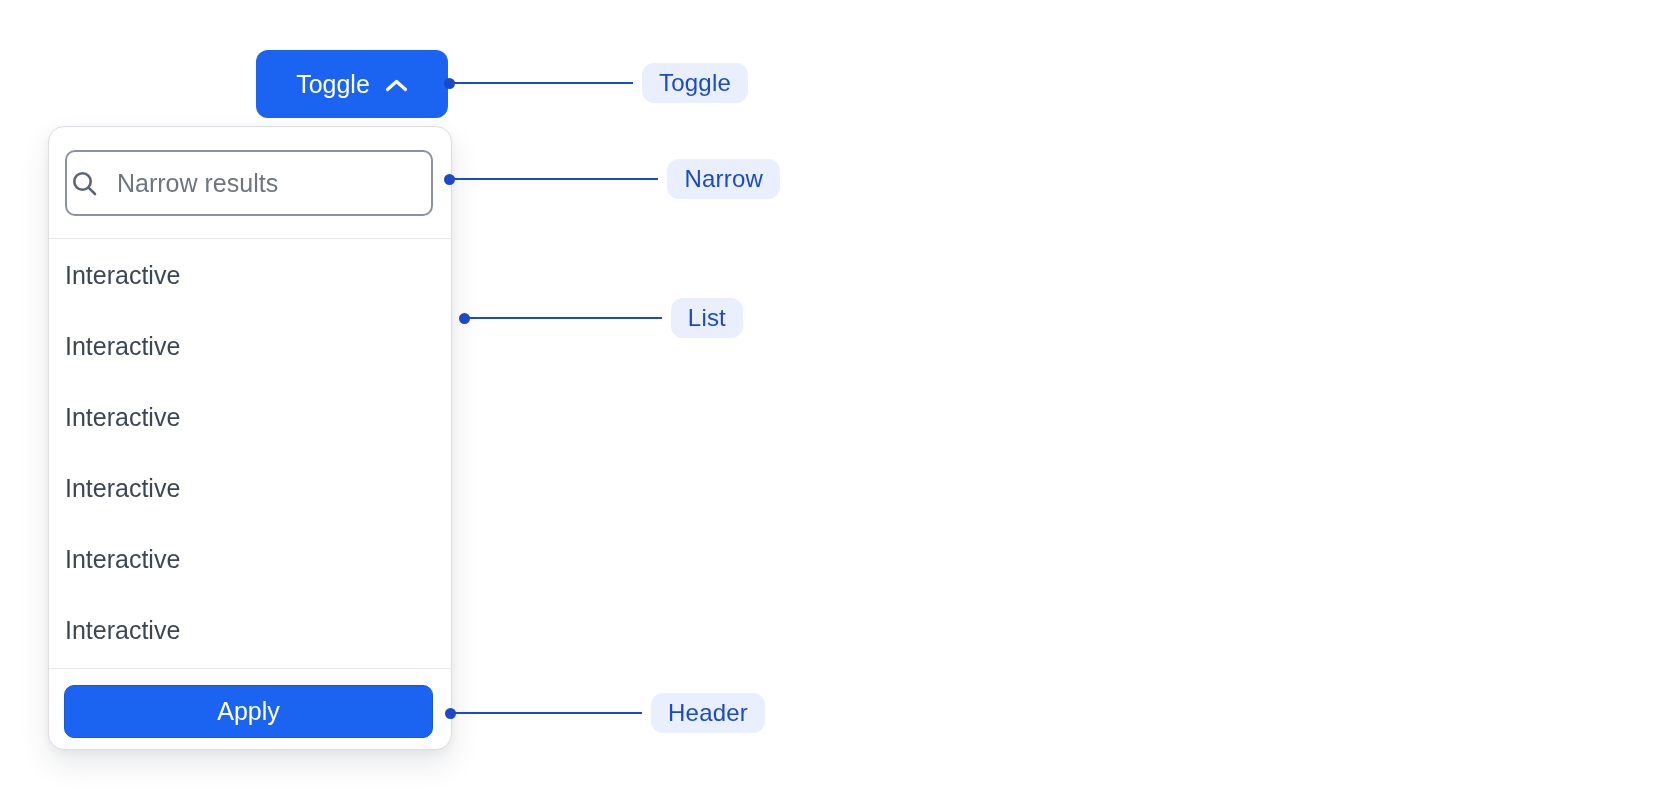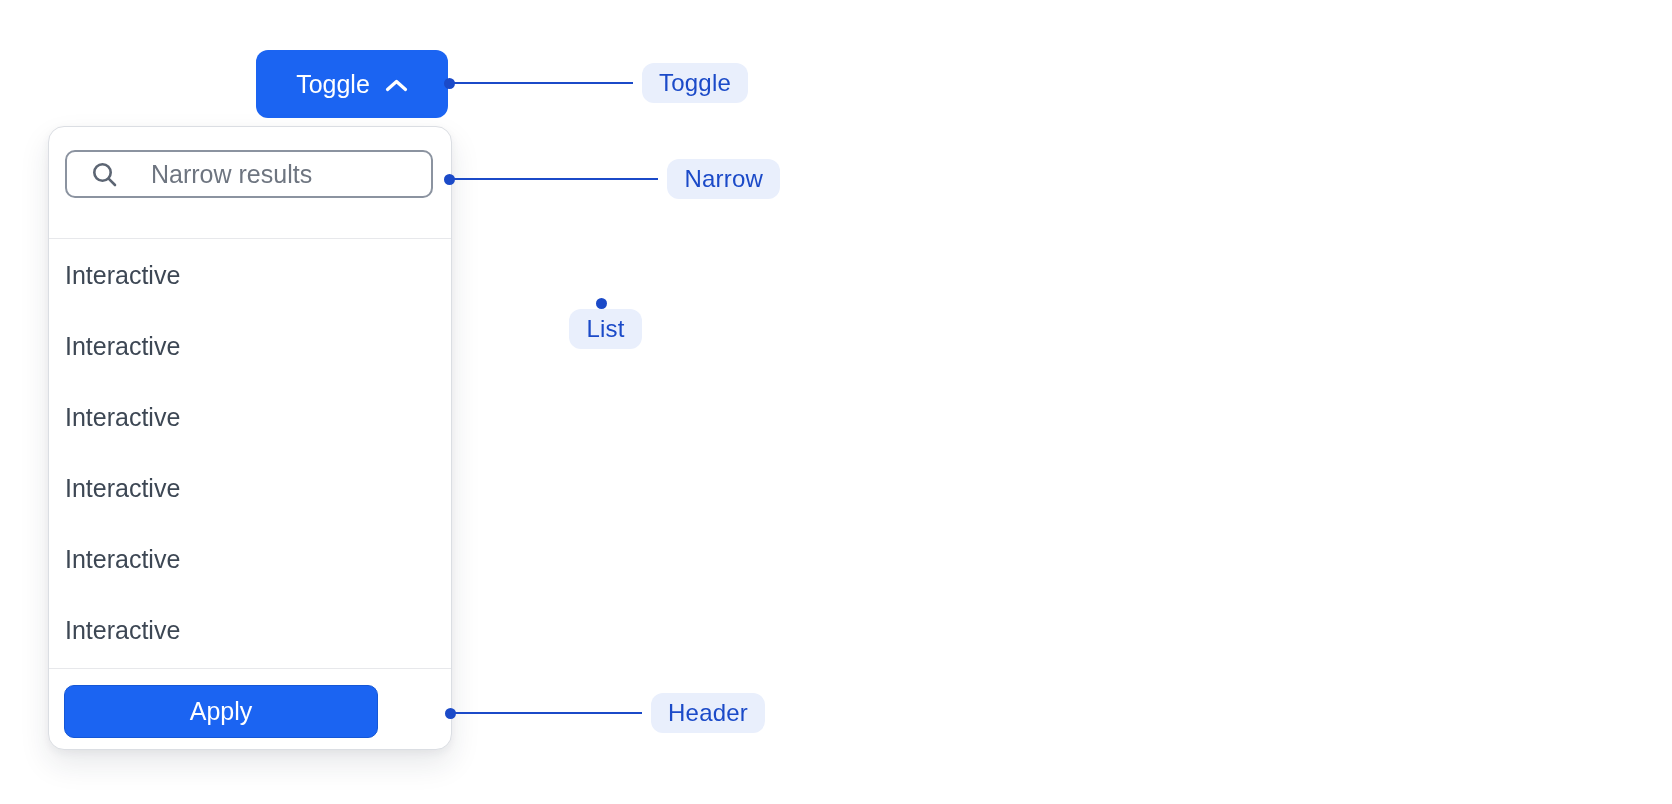--- a/index.html
+++ b/index.html
@@ -22,23 +22,23 @@
 
   
   .panel {
     position: absolute; left: 48px; top: 126px; width: 404px; height: 624px;
     background: #ffffff; border: 1.5px solid #DBDEE3; border-radius: 16px;
     box-shadow: 0 14px 30px rgba(30, 41, 59, 0.10), 0 3px 8px rgba(30, 41, 59, 0.05);
     box-sizing: border-box;
   }
   .panel-header { position: absolute; left: 0; top: 0; width: 100%; height: 112px; }
   .search-box {
-    position: absolute; left: 16px; top: 23px; width: 368px; height: 48px;
+    position: absolute; left: 16px; top: 23px; width: 368px; height: 66px;
     border: 2px solid #8B93A0; border-radius: 10px; box-sizing: border-box;
-    display: flex; align-items: center; padding: 0 24px; gap: 31px; background: #fff;
+    display: flex; align-items: center; padding: 0 4px; gap: 17px; background: #fff;
   }
   .search-box input {
     border: none; outline: none; flex: 1; font-size: 25px; color: #394150;
     font-family: "Liberation Sans", sans-serif; background: transparent; min-width: 0;
   }
   .search-box input::placeholder { color: #6E7580; opacity: 1; }
   .divider {
     position: absolute; left: 0; width: 100%; height: 0;
     border-top: 1.5px solid #E7E8EB;
   }
@@ -46,21 +46,21 @@
   .divider.footer-divider { top: 541px; }
 
   .listbox { position: absolute; left: 0; top: 113px; width: 100%; height: 428px; margin: 0; padding: 0; list-style: none; }
   .listbox li {
     height: 71px; display: flex; align-items: center; padding-left: 16px;
     font-size: 25px; color: #3D4754; cursor: pointer; box-sizing: border-box;
   }
 
   .panel-footer { position: absolute; left: 0; top: 542px; width: 100%; height: 81px; }
   .apply-btn {
-    position: absolute; left: 15px; top: 16px; width: 314px; height: 53px;
+    position: absolute; left: 15px; top: 16px; width: 369px; height: 53px;
     background: #1B64F2; border: 1px solid #1557D6; border-radius: 10px;
     color: #ffffff; font-size: 25px; font-weight: 500; cursor: pointer;
     display: flex; align-items: center; justify-content: center;
     font-family: "Liberation Sans", sans-serif; box-sizing: border-box;
   }
 
   
   .callout {
     position: absolute; display: flex; align-items: center; height: 40px;
     pointer-events: none;
@@ -72,21 +72,21 @@
     flex: 1 1 auto; height: 2.5px; background: #1B4AC8; margin-left: -1px;
   }
   .callout .chip {
     flex: 0 0 auto; margin-left: 9px; background: #E9EFFC; color: #1B4AC8;
     border-radius: 12px; padding: 0 17px; height: 40px;
     display: flex; align-items: center; font-size: 24px; font-weight: 500;
     letter-spacing: 0.2px;
   }
   .callout.c-toggle { left: 444px; top: 63px;  width: 304px; }
   .callout.c-header { left: 444px; top: 159px; width: 336px; }
-  .callout.c-list   { left: 459px; top: 298px; width: 284px; flex-direction: column; }
+  .callout.c-list   { left: 459px; top: 298px; width: 284px; }
   .callout.c-footer { left: 445px; top: 693px; width: 320px; }
 </style>
 </head>
 <body>
 
 <div class="stage">
 
   <button class="toggle-btn">
     <span>Toggle</span>
     <span class="chev">

